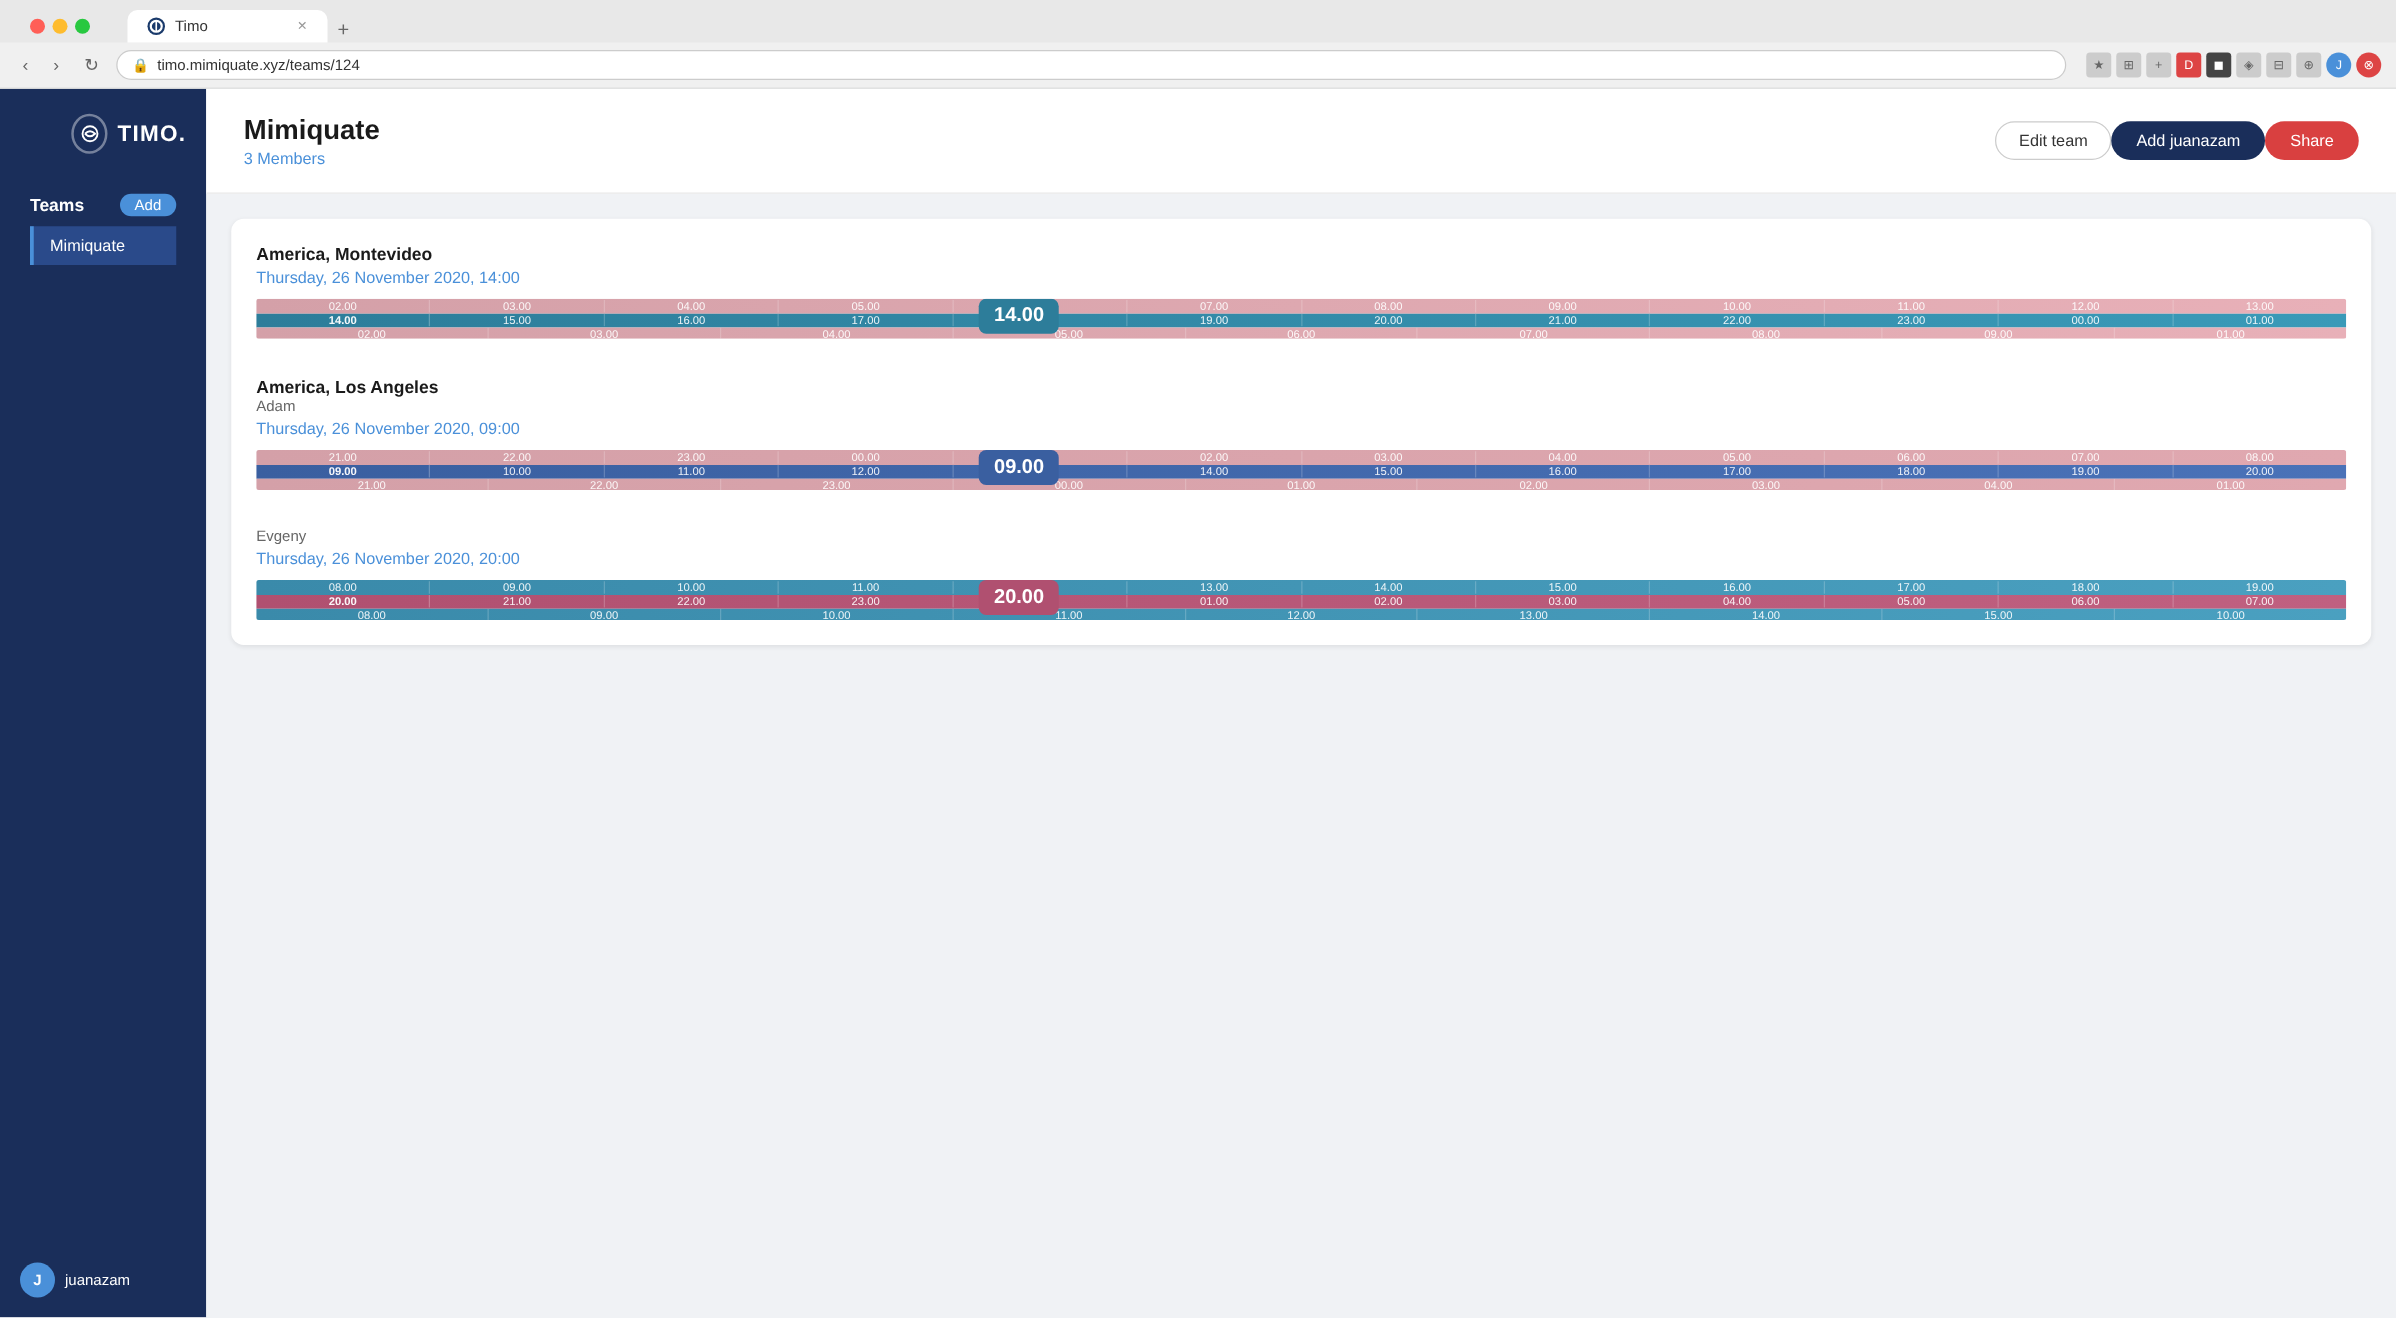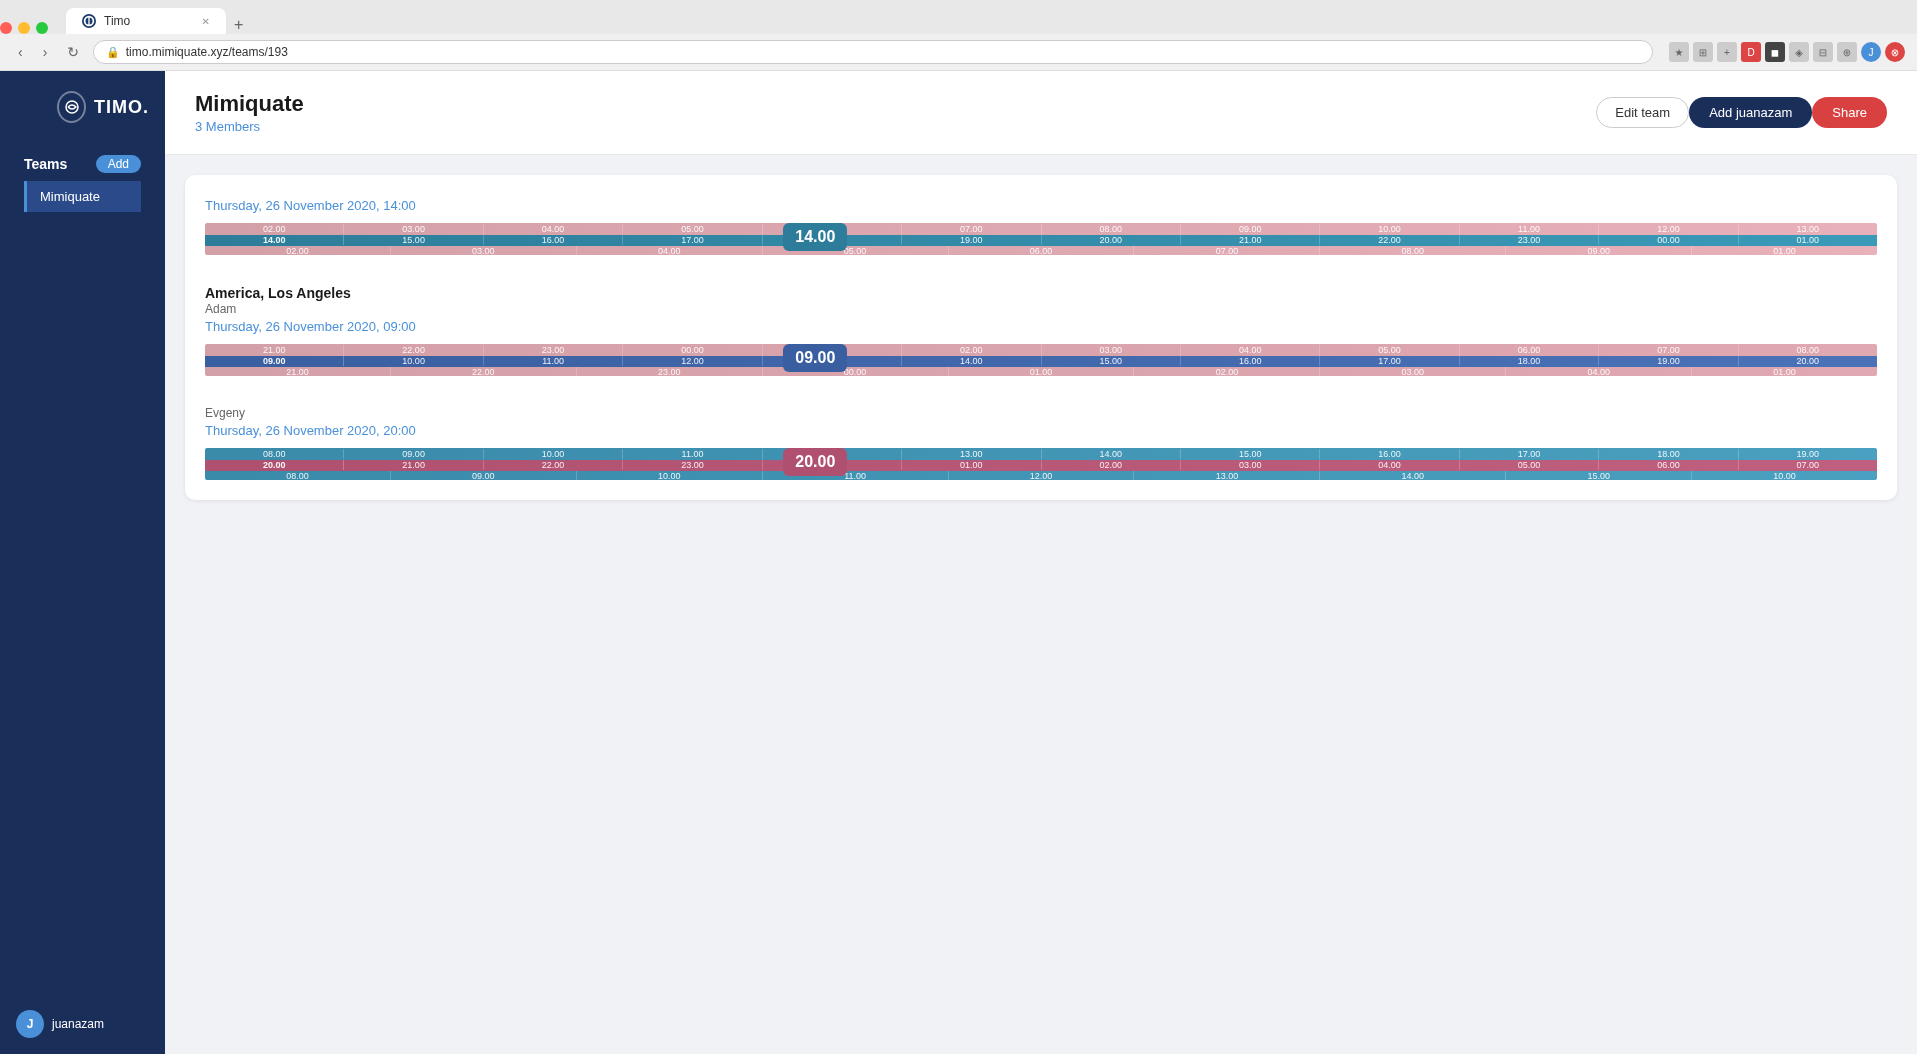--- a/index.html
+++ b/index.html
@@ -1,20 +1,20 @@
 <!DOCTYPE html>
 <html><head>
   <meta charset="utf-8">
   <style>
     * { box-sizing: border-box; margin: 0; padding: 0; }
     body { font-family: -apple-system, BlinkMacSystemFont, 'Segoe UI', sans-serif; background: #f0f2f5; display: flex; flex-direction: column; height: 100vh; overflow: hidden; }
 
     
     .browser-chrome { background: #e8e8e8; padding: 0; flex-shrink: 0; }
-    .browser-titlebar { display: flex; align-items: flex-end; padding: 8px 0 0; gap: 8px; }
+    .browser-titlebar { display: flex; align-items: center; padding: 8px 24px 0; gap: 20px; }
     .browser-dots { display: flex; gap: 6px; }
     .browser-dot { width: 12px; height: 12px; border-radius: 50%; }
     .browser-dot.red { background: #ff5f57; }
     .browser-dot.yellow { background: #febc2e; }
     .browser-dot.green { background: #28c840; }
     .browser-tabs { display: flex; align-items: flex-end; margin-left: 10px; }
     .browser-tab { background: #fff; padding: 6px 16px; border-radius: 8px 8px 0 0; font-size: 12px; color: #333; display: flex; align-items: center; gap: 8px; min-width: 160px; }
     .browser-tab-favicon { width: 14px; height: 14px; background: #1a3a6b; border-radius: 50%; display: flex; align-items: center; justify-content: center; }
     .browser-tab-close { color: #999; font-size: 10px; margin-left: auto; cursor: pointer; }
     .browser-new-tab { background: none; border: none; font-size: 16px; color: #666; cursor: pointer; padding: 0 8px; }
@@ -97,21 +97,21 @@
       </div>
       <button class="browser-new-tab">+</button>
     </div>
   </div>
   <div class="browser-toolbar">
     <button class="browser-nav-btn">‹</button>
     <button class="browser-nav-btn">›</button>
     <button class="browser-nav-btn">↻</button>
     <div class="browser-address-bar">
       <span class="browser-lock">🔒</span>
-      <span>timo.mimiquate.xyz/teams/193</span>
+      <span>timo.mimiquate.xyz/teams/124</span>
     </div>
     <div class="browser-extensions">
       <div class="browser-ext-icon">★</div>
       <div class="browser-ext-icon">⊞</div>
       <div class="browser-ext-icon">+</div>
       <div class="browser-ext-icon" style="background:#d44; color:#fff;">D</div>
       <div class="browser-ext-icon" style="background:#444; color:#fff;">◼</div>
       <div class="browser-ext-icon">◈</div>
       <div class="browser-ext-icon">⊟</div>
       <div class="browser-ext-icon">⊕</div>
@@ -162,20 +162,21 @@
         <button class="btn-outline">Edit team</button>
         <button class="btn-primary">Add juanazam</button>
         <button class="btn-danger">Share</button>
       </div>
     </div>
 
     <div class="content">
       <div class="timezones-card">
 
         <div class="tz-row">
+          <div class="tz-location">America, Montevideo</div>
           <div class="tz-datetime">Thursday, 26 November 2020, 14:00</div>
           <div class="timeline-wrapper">
             <div class="timeline-bar" style="position:relative;">
 
               <div class="timeline-track">
 
                 <div style="flex:12; height:32px; background: linear-gradient(to right, #d4a0a8 0%, #e8b0b8 100%); display:flex; align-items:center; overflow:hidden;">
                   <span style="font-size:9px;color:rgba(255,255,255,0.9);flex:1;text-align:center;border-right:1px solid rgba(255,255,255,0.2);padding:0 1px;">02.00</span>
                   <span style="font-size:9px;color:rgba(255,255,255,0.9);flex:1;text-align:center;border-right:1px solid rgba(255,255,255,0.2);padding:0 1px;">03.00</span>
                   <span style="font-size:9px;color:rgba(255,255,255,0.9);flex:1;text-align:center;border-right:1px solid rgba(255,255,255,0.2);padding:0 1px;">04.00</span>

